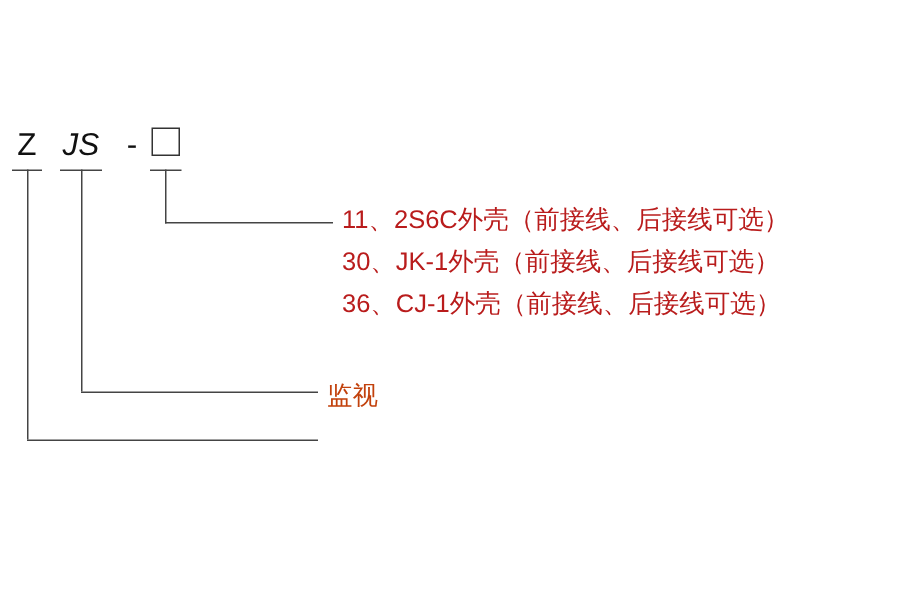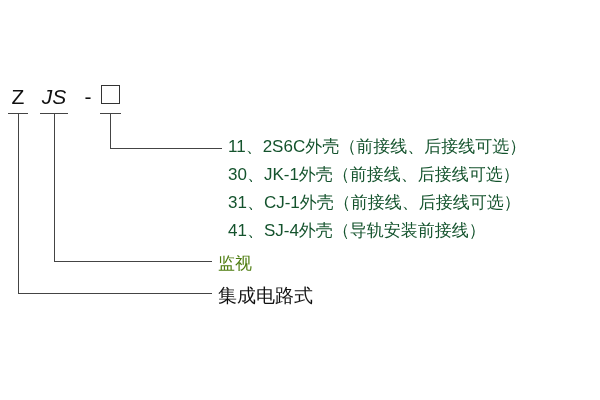--- a/index.html
+++ b/index.html
@@ -56,30 +56,30 @@
   .shell-list {
     position: absolute;
     left: 228px;
     top: 133px;
     width: 370px;
   }
   .shell-item {
     font-size: 17px;
     line-height: 28px;
     white-space: nowrap;
-    color: #14532d;
+    color: #b91c1c;
   }
   .label-monitor {
     position: absolute;
     left: 218px;
     top: 252px;
     font-size: 17px;
     line-height: 24px;
     white-space: nowrap;
-    color: #4d7c0f;
+    color: #c2410c;
   }
   .label-ic {
     position: absolute;
     left: 218px;
     top: 283px;
     font-size: 19px;
     line-height: 26px;
     white-space: nowrap;
     color: #111111;
   }
@@ -103,21 +103,19 @@
 
   <div class="vline" style="left:54px; top:113px; height:148px;"></div>
   <div class="hline" style="left:54px; top:261px; width:158px;"></div>
 
   <div class="vline" style="left:18px; top:113px; height:180px;"></div>
   <div class="hline" style="left:18px; top:293px; width:194px;"></div>
 
   <div class="shell-list">
     <div class="shell-item">11、2S6C外壳（前接线、后接线可选）</div>
     <div class="shell-item">30、JK-1外壳（前接线、后接线可选）</div>
-    <div class="shell-item">31、CJ-1外壳（前接线、后接线可选）</div>
-    <div class="shell-item">41、SJ-4外壳（导轨安装前接线）</div>
+    <div class="shell-item">36、CJ-1外壳（前接线、后接线可选）</div>
   </div>
 
   <div class="label-monitor">监视</div>
 
-  <div class="label-ic">集成电路式</div>
 
 </div>
 
 </body></html>

